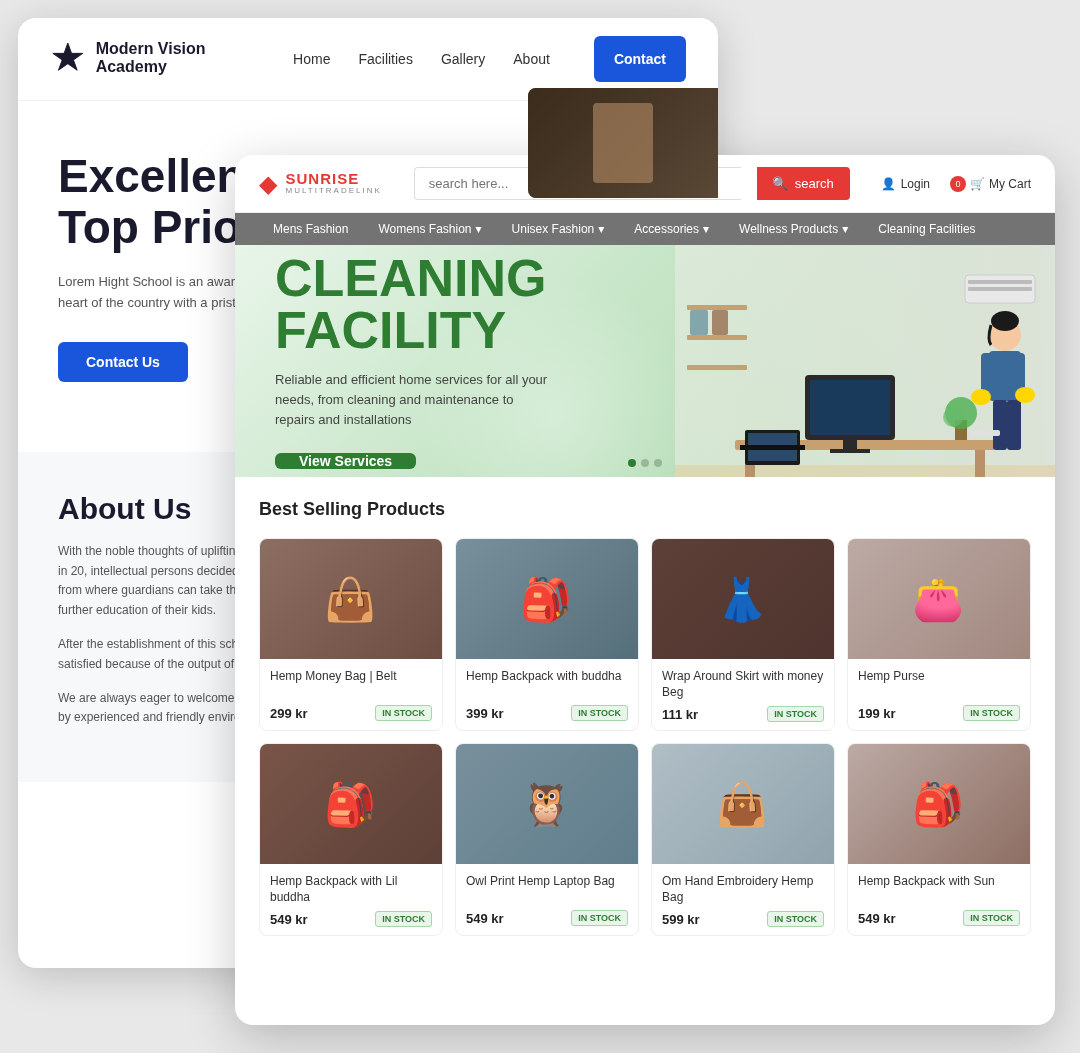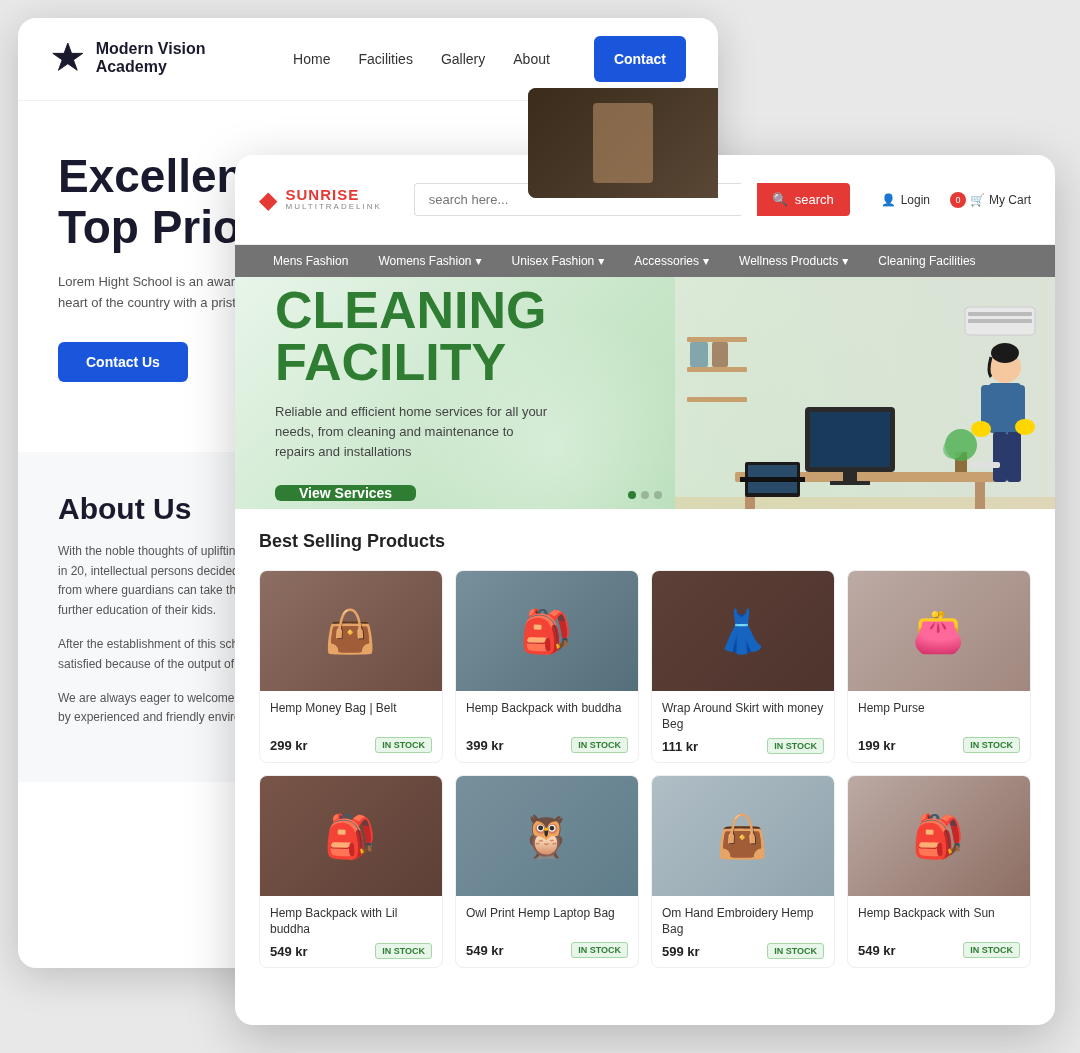--- a/index.html
+++ b/index.html
@@ -163,21 +163,21 @@
     .front-logo-sub {
       font-size: 8px;
       color: #888;
       letter-spacing: 2px;
       text-transform: uppercase;
     }
     .front-search-wrap {
       flex: 1;
       display: flex;
       gap: 16px;
-      margin: 16px 16px;
+      margin: 0 16px;
     }
     .front-search-input {
       flex: 1;
       border: 1px solid #ddd;
       border-right: none;
       padding: 8px 14px;
       font-size: 13px;
       outline: none;
       color: #aaa;
       border-radius: 4px 0 0 4px;

